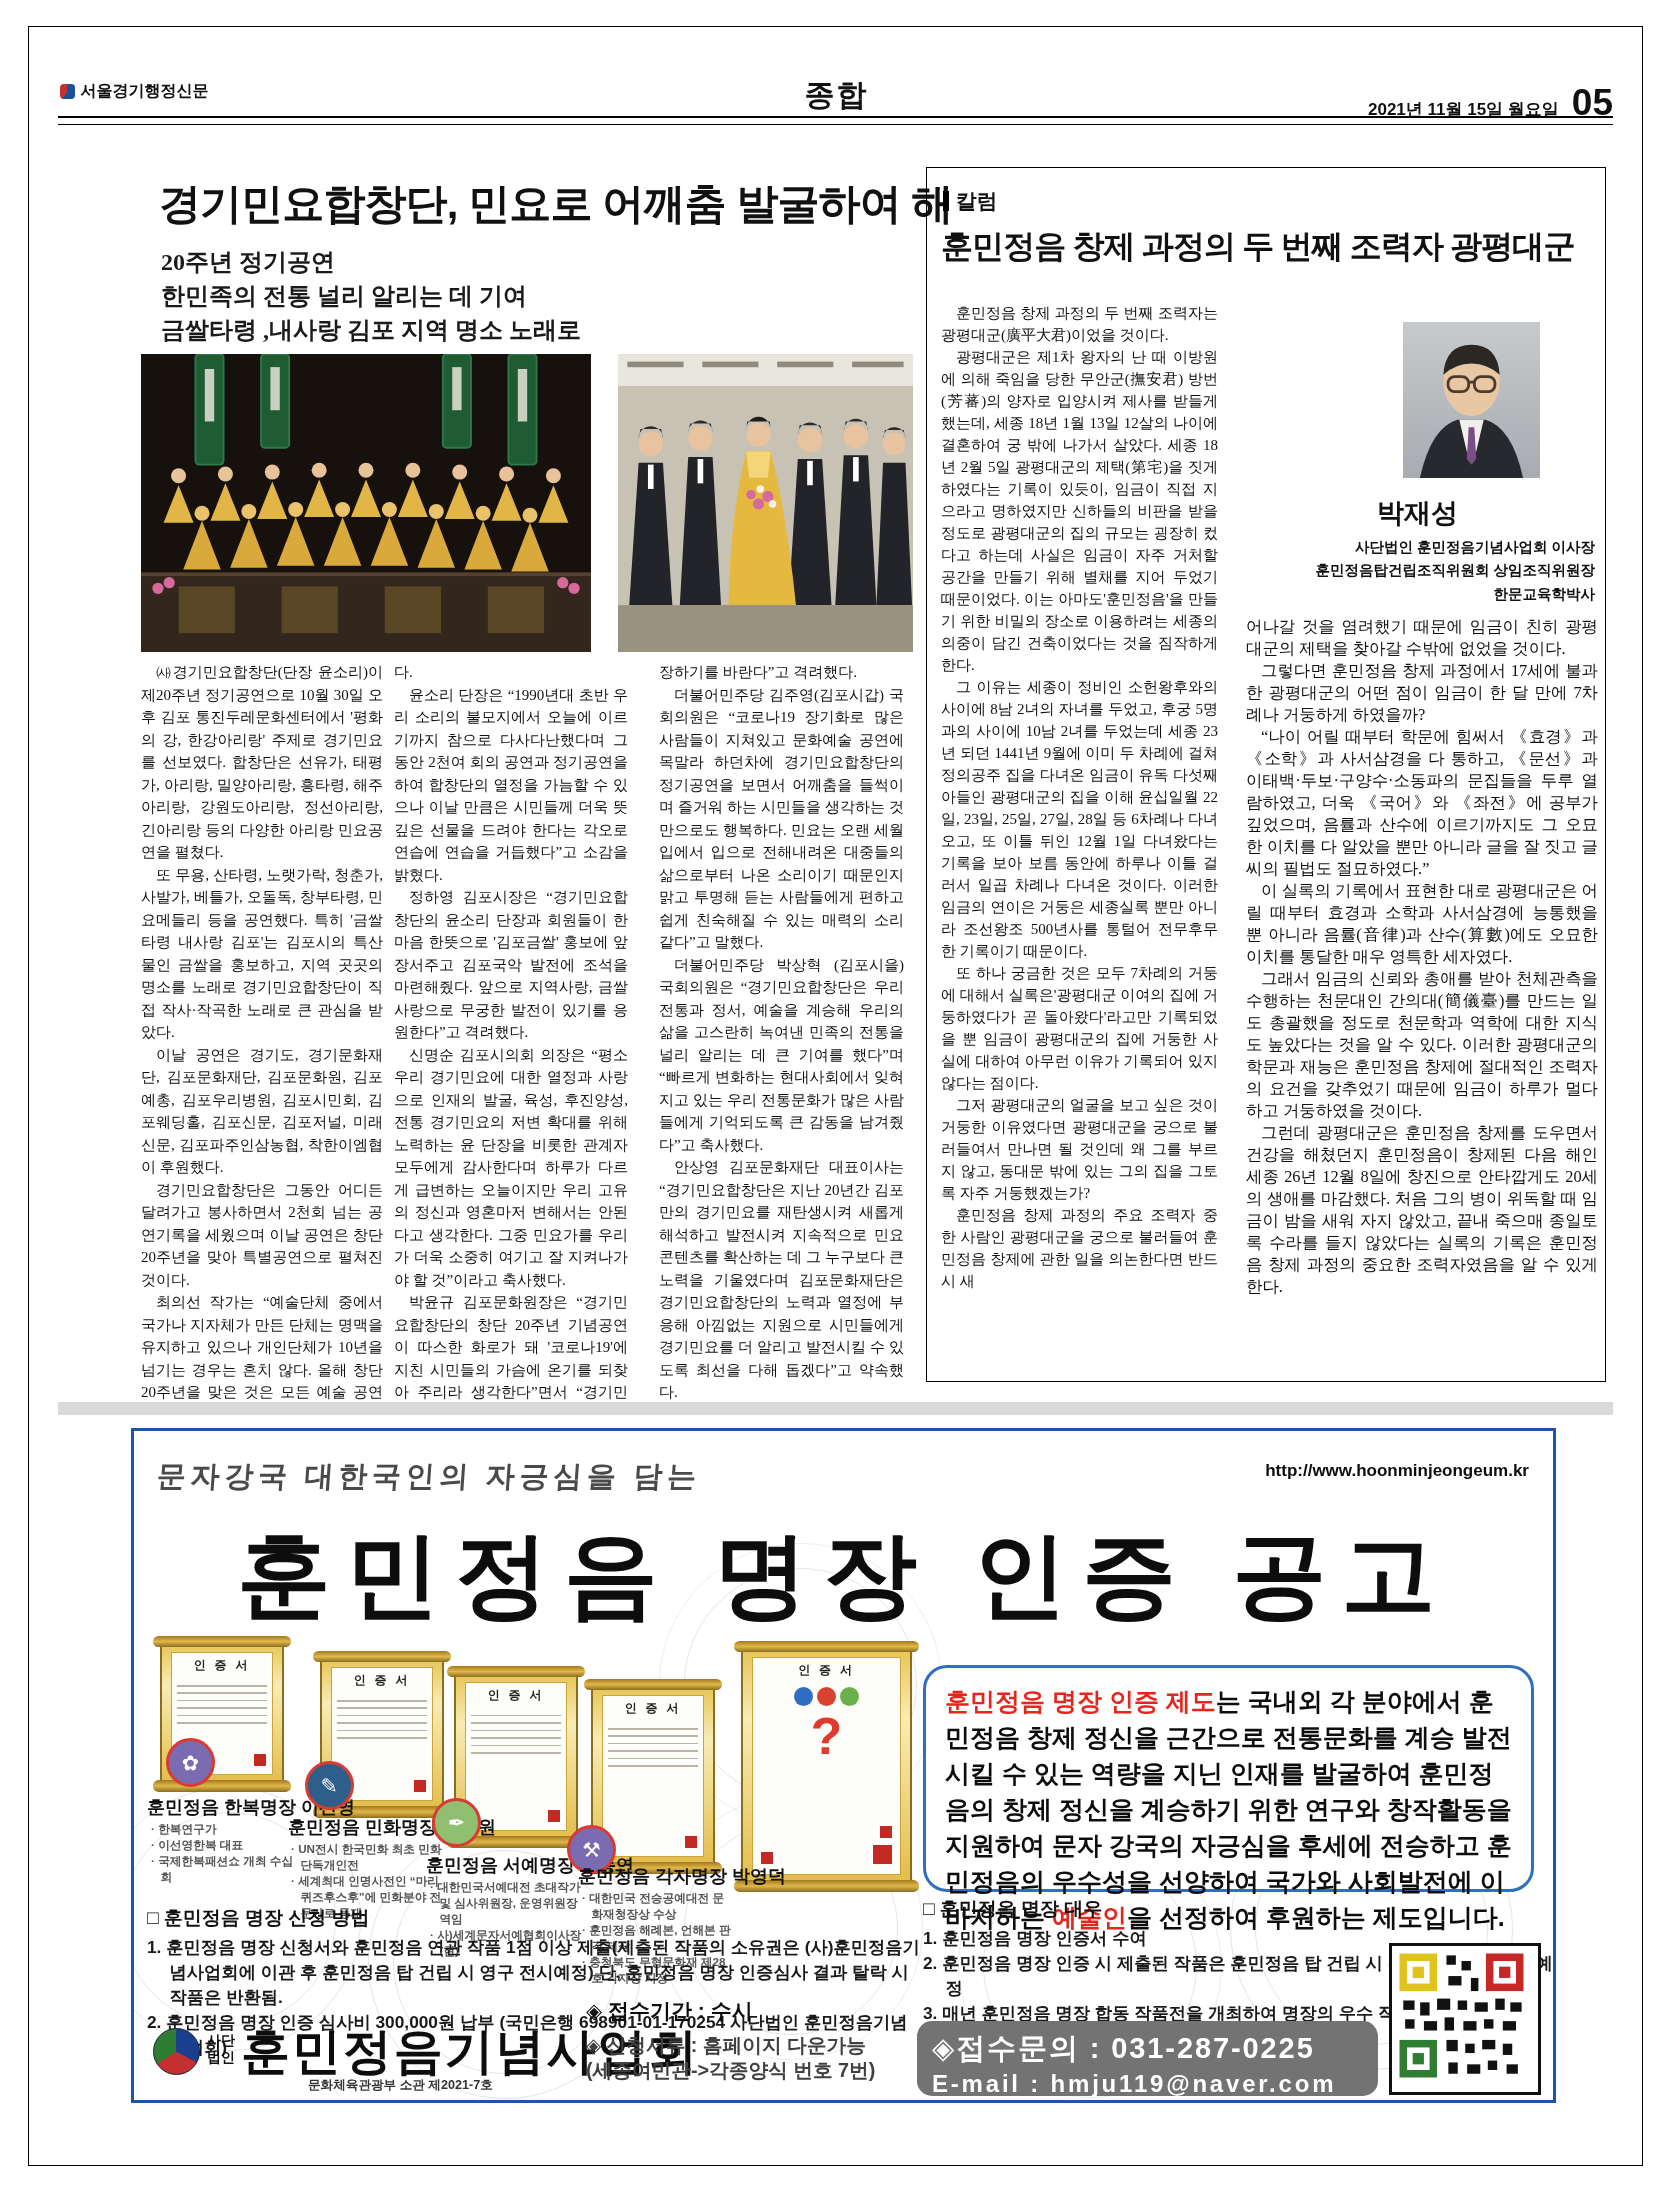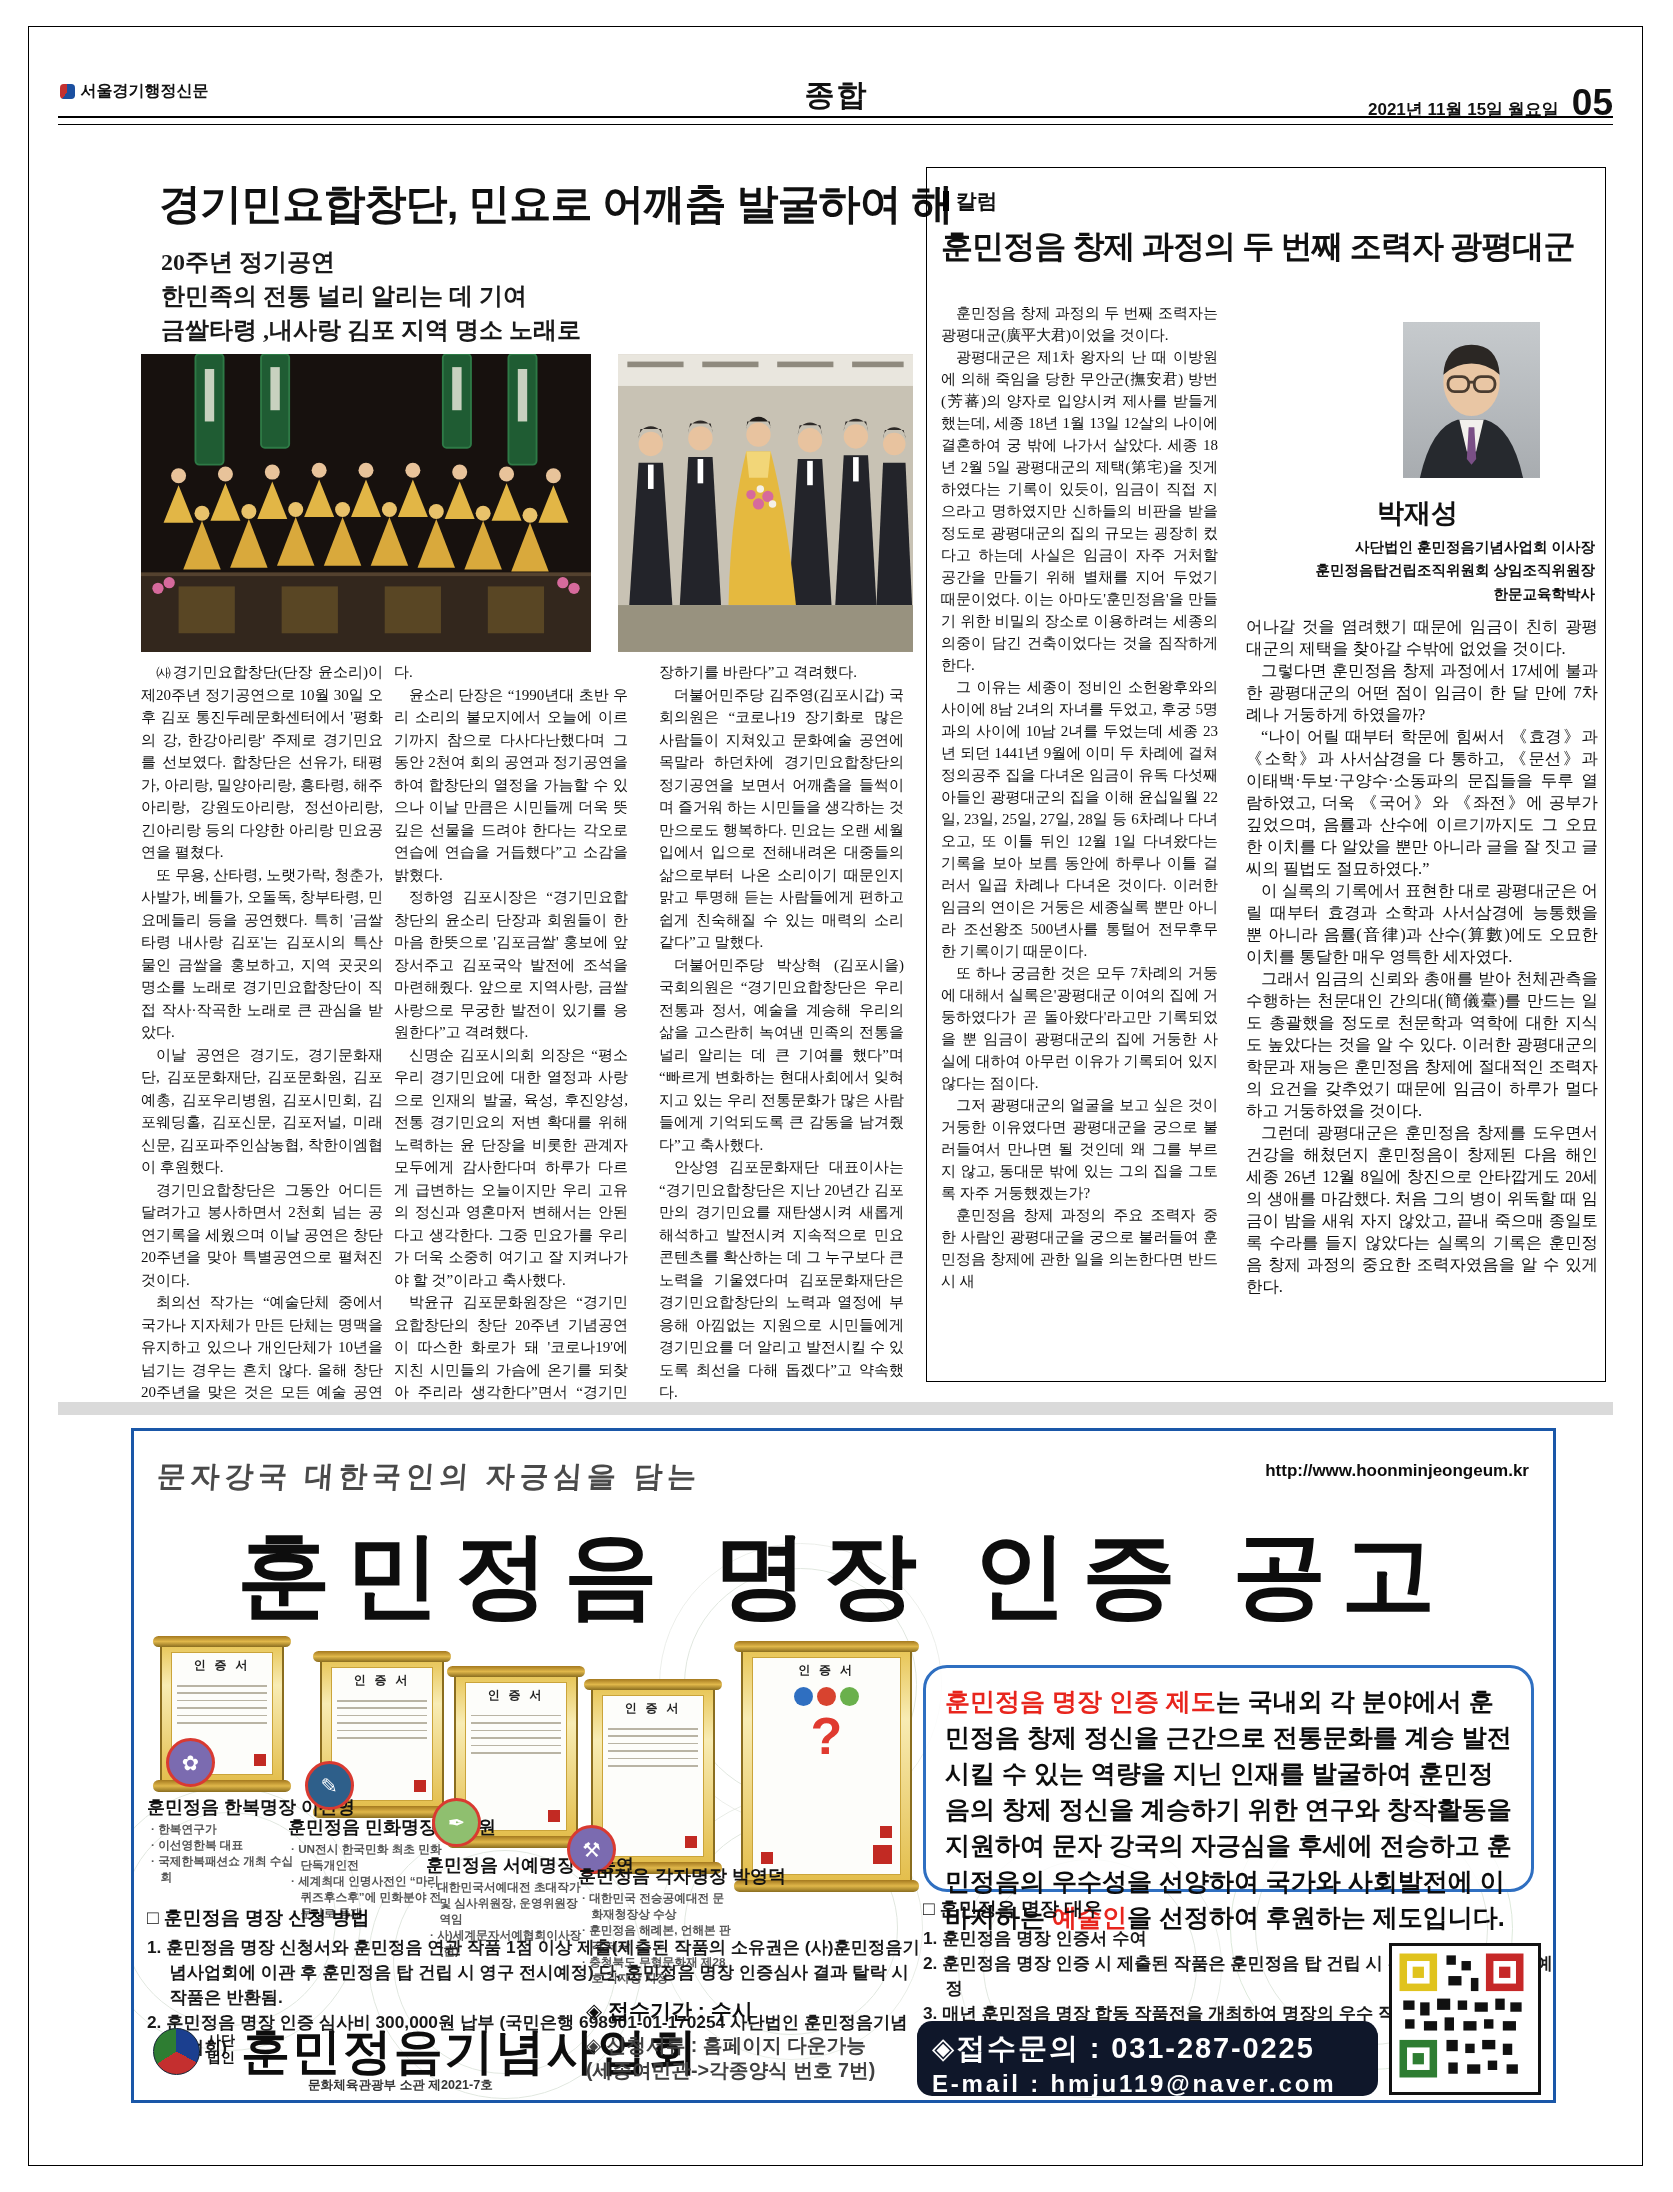--- a/index.html
+++ b/index.html
@@ -93,21 +93,21 @@
   
   #ad-org{left:15px;top:588px;width:562px;}
   #org-logo{position:absolute;left:3.7px;top:9.4px;width:45px;height:45px;border-radius:50%;
             background:conic-gradient(#1b3f8f 0 33%,#c42f2f 33% 66%,#2e7d32 66% 100%);border:1.9px solid #123;}
   #org-prefix{position:absolute;left:56px;top:13px;width:32px;font-size:14px;line-height:17px;font-weight:800;text-align:center;}
   #org-name{position:absolute;left:92px;top:0px;font-size:49px;font-weight:900;letter-spacing:1.9px;color:#0d0d0d;}
   #org-reg{position:absolute;left:159px;top:58px;font-size:12.6px;font-weight:700;color:#333;}
   #ad-reception{left:452px;top:566px;width:328px;}
   #reception-period{font-size:21px;font-weight:900;color:#0d0d0d;}
   #reception-docs{margin-top:7.5px;font-size:19.7px;line-height:25px;font-weight:700;color:#404040;}
-  #ad-contact{left:783px;top:590px;width:461px;height:75px;background:#0f172a;border-radius:15px;
+  #ad-contact{left:783px;top:590px;width:461px;height:75px;background:#737373;border-radius:15px;
               color:#fff;padding:7.5px 15px;box-sizing:border-box;}
   #contact-phone{font-size:29px;font-weight:900;letter-spacing:1.9px;}
   #contact-email{font-size:24px;font-weight:800;letter-spacing:2.8px;margin-top:1.9px;}
   #ad-qr{left:1255px;top:512px;width:146px;height:146px;border:3.7px solid #111;background:#fff;}
 </style>
 </head>
 <body>
 
 <div id="page">
   <div id="page-frame"></div>

